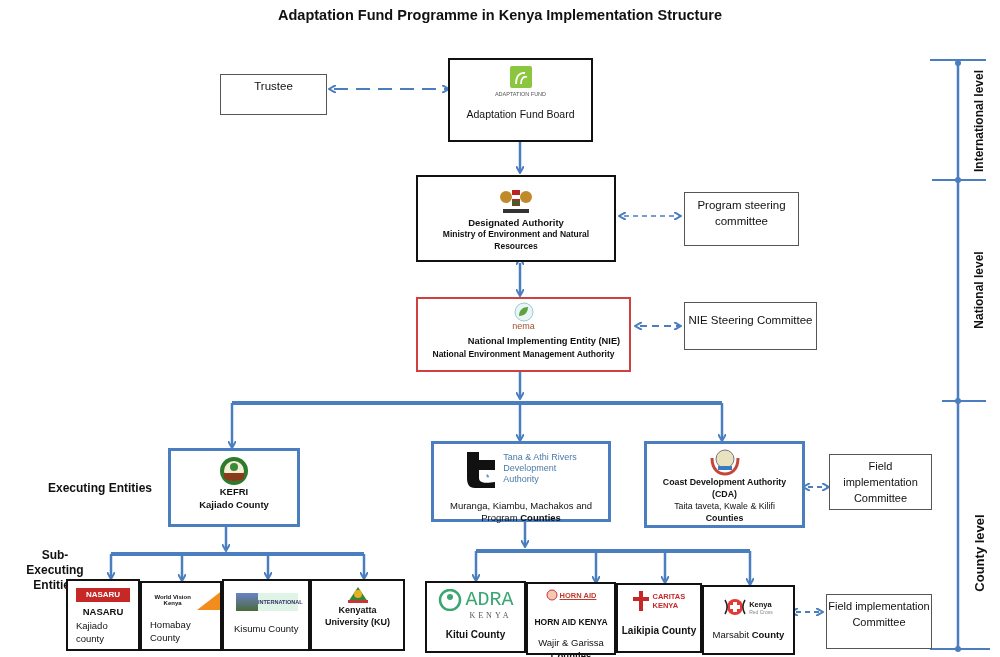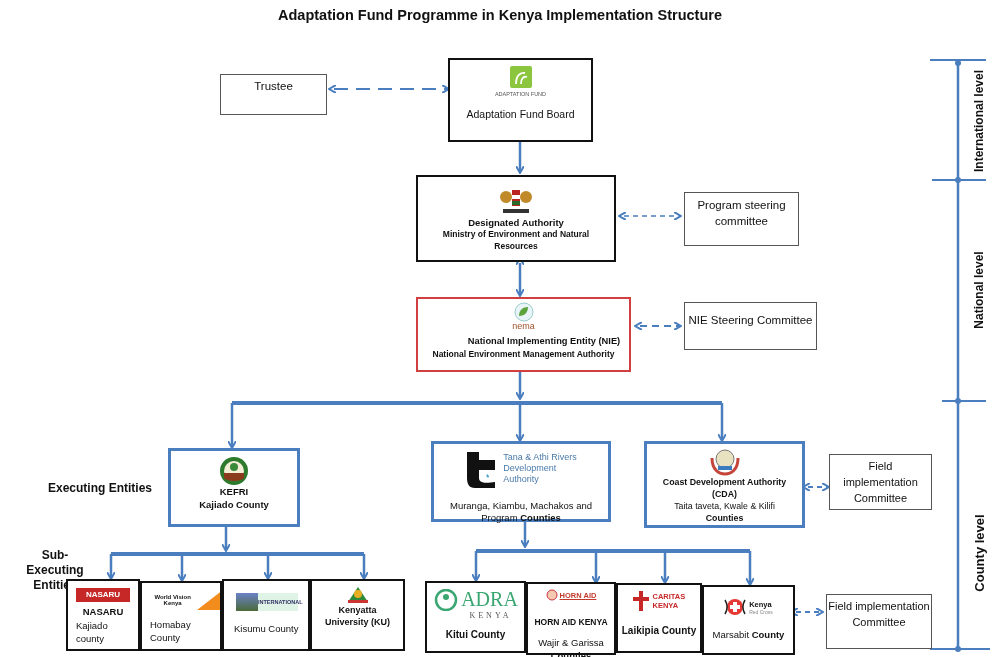--- a/index.html
+++ b/index.html
@@ -213,21 +213,21 @@
   <div class="b" style="line-height:12px;padding:0 4px;">Kenyatta University (KU)</div>
   <div style="text-align:left;padding:6px 0 0 8px;margin-top:48px;"><span>Machakos</span> <span class="b">County</span></div>
 </div>
 
 <div class="abs box black" style="left:425px;top:581px;width:101px;height:72px;">
   <div style="display:flex;align-items:center;justify-content:center;margin-top:5px;">
     <svg width="26" height="22">
         <circle cx="13" cy="11" r="10" fill="none" stroke="#3aa672" stroke-width="2.5"></circle>
         <circle cx="13" cy="8" r="3" fill="#3aa672"></circle>
       </svg>
-    <span style="font-family:Liberation Serif, serif;font-size:20px;color:#3aa672;margin-left:2px;">ADRA</span>
+    <span style="font-family:Liberation Mono, monospace;font-size:20px;color:#3aa672;margin-left:2px;">ADRA</span>
   </div>
   <div style="font-family:'Liberation Serif',serif;font-size:8px;letter-spacing:3px;color:#555;padding-left:30px;">KENYA</div>
   <div class="b" style="font-size:10px;margin-top:9px;">Kitui County</div>
 </div>
 <div class="abs box black" style="left:526px;top:582px;width:90px;height:73px;font-size:9.5px;">
   <div style="display:flex;align-items:center;justify-content:center;margin-top:5px;">
     <svg width="12" height="12">
         <circle cx="6" cy="6" r="5" fill="#f4c9b0" stroke="#c34"></circle>
       </svg>
     <span style="font-size:7.5px;font-weight:bold;color:#c0392b;margin-left:2px;text-decoration:underline;">HORN AID</span>

